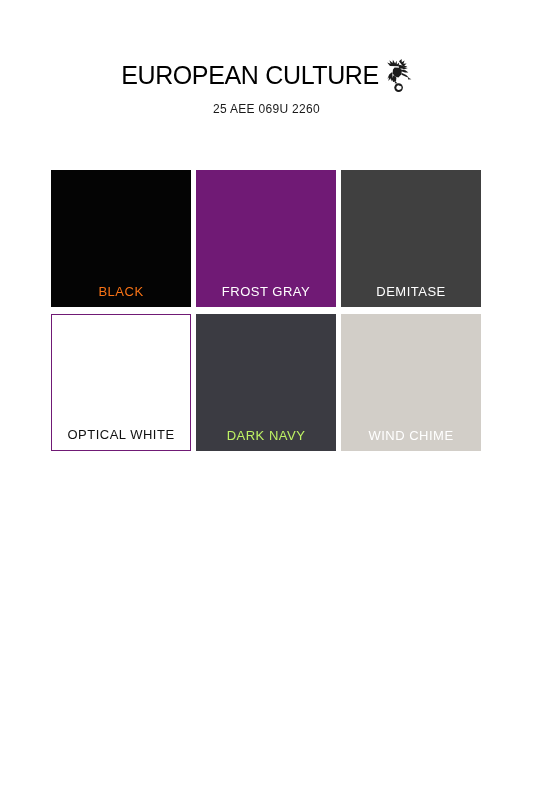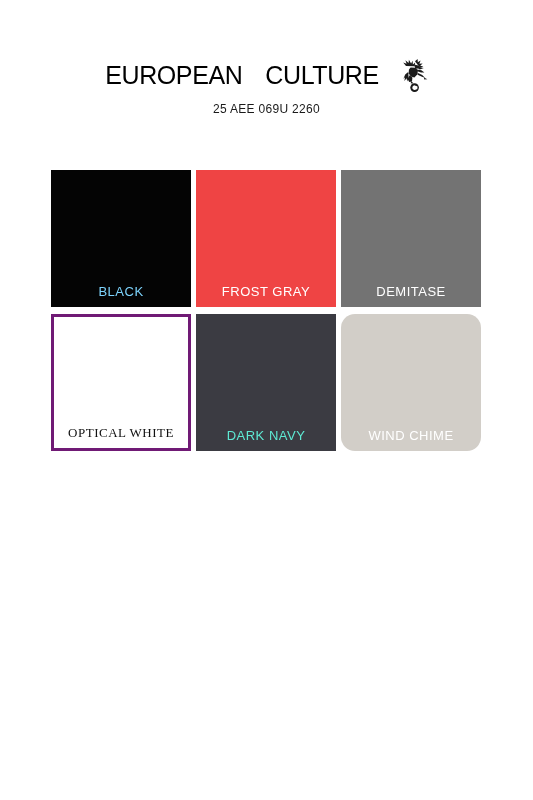--- a/index.html
+++ b/index.html
@@ -20,21 +20,21 @@
     position: absolute;
     top: 58px;
     left: 0;
     width: 533px;
     text-align: center;
   }
   .wordmark {
     display: inline-flex;
     align-items: center;
     justify-content: center;
-    gap: 23px;
+    gap: 7px;
     white-space: nowrap;
   }
   .wordmark-text {
     font-size: 25px;
     letter-spacing: -0.4px;
     color: #000000;
     line-height: 1;
   }
   .wm-light {
     font-weight: 400;
@@ -74,22 +74,21 @@
   .swatch {
     position: relative;
     box-sizing: border-box;
     display: flex;
     align-items: flex-end;
     justify-content: center;
     padding-bottom: 9px;
     overflow: hidden;
   }
   .swatch.bordered {
-    border: 3px solid #701a75;
-    font-family: Liberation Serif, serif;
+    border: 1px solid #701a75;
   }
   .swatch-label {
     font-size: 13px;
     font-weight: 400;
     letter-spacing: 0.5px;
     line-height: 1;
     text-align: center;
     white-space: nowrap;
   }
 </style>
@@ -130,36 +129,36 @@
       </svg>
     </span>
   </div>
 
   <div class="style-code">25 AEE 069U 2260</div>
 </div>
 
 <div class="swatch-grid">
 
   <div class="swatch" style="background-color: rgb(4, 4, 4);">
-    <span class="swatch-label" style="color: #7dd3fc;">BLACK</span>
+    <span class="swatch-label" style="color: #f97316;">BLACK</span>
   </div>
 
-  <div class="swatch" style="background-color: #ef4444;">
+  <div class="swatch" style="background-color: #701a75;">
     <span class="swatch-label" style="color: rgb(255, 255, 255);">FROST GRAY</span>
   </div>
 
-  <div class="swatch" style="background-color: #737373;">
+  <div class="swatch" style="background-color: #404040;">
     <span class="swatch-label" style="color: rgb(255, 255, 255);">DEMITASE</span>
   </div>
 
   <div class="swatch bordered" style="background-color: rgb(255, 255, 255);">
     <span class="swatch-label" style="color: rgb(17, 17, 17);">OPTICAL WHITE</span>
   </div>
 
   <div class="swatch" style="background-color: rgb(59, 59, 66);">
-    <span class="swatch-label" style="color: #5eead4;">DARK NAVY</span>
+    <span class="swatch-label" style="color: #bef264;">DARK NAVY</span>
   </div>
 
-  <div class="swatch" style="background-color: rgb(210, 206, 200); border-radius: 14px;">
+  <div class="swatch" style="background-color: rgb(210, 206, 200);">
     <span class="swatch-label" style="color: rgb(255, 255, 255);">WIND CHIME</span>
   </div>
 
 </div>
 
 </body></html>

